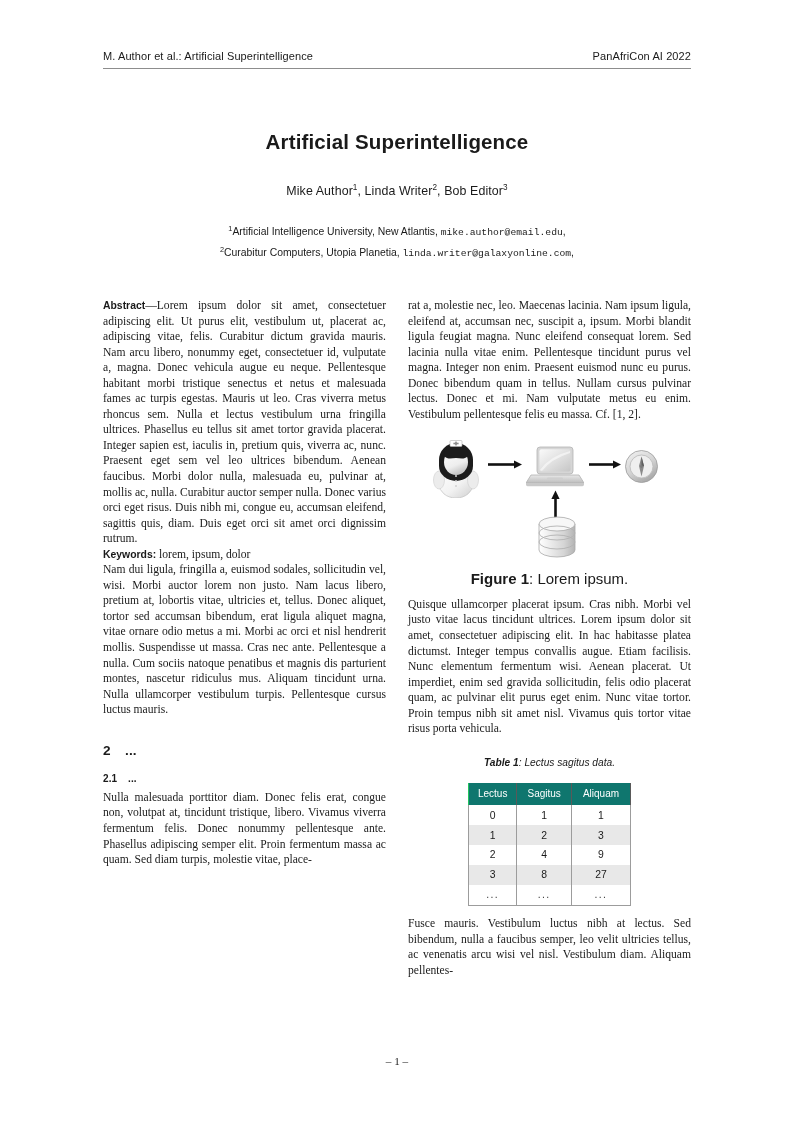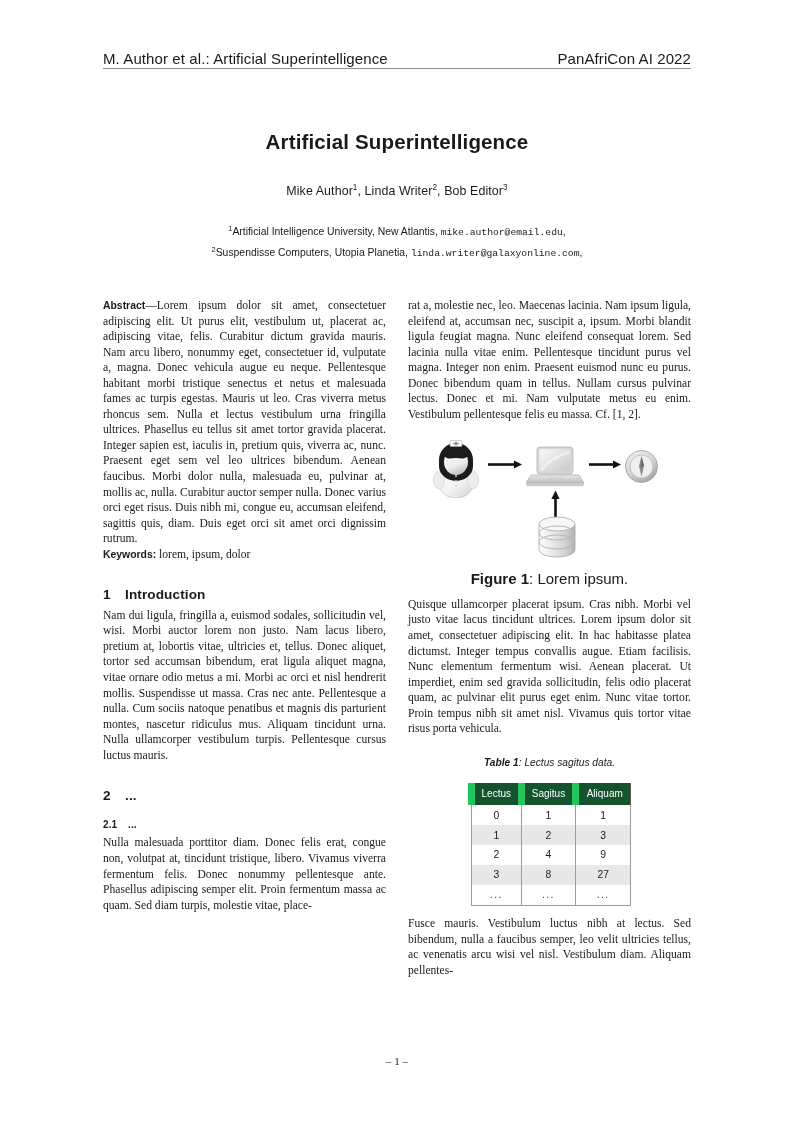--- a/index.html
+++ b/index.html
@@ -25,21 +25,21 @@
   
   .runhead {
     position: absolute;
     left: 103px;
     top: 50px;
     width: 588px;
     display: flex;
     justify-content: space-between;
     align-items: baseline;
     font-family: "Liberation Sans", "DejaVu Sans", sans-serif;
-    font-size: 15px;
+    font-size: 11px;
     color: #1a1a1a;
     letter-spacing: .1px;
   }
   .runrule {
     position: absolute;
     left: 103px;
     top: 68px;
     width: 588px;
     height: 1px;
     background: #8d8d8d;
@@ -177,26 +177,26 @@
     font-style: italic;
   }
   table.data {
     border-collapse: collapse;
     margin: 0 auto;
     width: 163px;
     font-family: "Liberation Sans", "DejaVu Sans", sans-serif;
     font-size: 10px;
   }
   table.data th {
-    background: #14532d;
+    background: #0f766e;
     color: #ffffff;
     font-weight: normal;
     padding: 3px 0 3.5px 0;
     text-align: center;
-    border-left: 7px solid #22c55e;
+    border-left: 1px solid #22c55e;
     border-right: 1px solid #595959;
   }
   table.data td {
     text-align: center;
     padding: 2.2px 0;
     color: #1a1a1a;
     border-left: 1px solid #9c9c9c;
     border-right: 1px solid #9c9c9c;
     font-size: 10.4px;
   }
@@ -228,31 +228,30 @@
 
   <div class="titleblock">
     <h1 class="paper-title">Artificial Superintelligence</h1>
 
     <div class="authors">
       <span>Mike Author</span><sup>1</sup><span>, </span><span>Linda Writer</span><sup>2</sup><span>, </span><span>Bob Editor</span><sup>3</sup>
     </div>
 
     <div class="affils">
       <div><sup>1</sup><span>Artificial Intelligence University, New Atlantis, </span><span class="mono">mike.author@email.edu</span><span>,</span></div>
-      <div><sup>2</sup><span>Suspendisse Computers, Utopia Planetia, </span><span class="mono">linda.writer@galaxyonline.com</span><span>,</span></div>
+      <div><sup>2</sup><span>Curabitur Computers, Utopia Planetia, </span><span class="mono">linda.writer@galaxyonline.com</span><span>,</span></div>
     </div>
   </div>
 
   <div class="col col-left">
 
     <p class="abstract-body"><span class="lead-label">Abstract</span><span>—</span><span>Lorem ipsum dolor sit amet, consectetuer adipiscing elit. Ut purus elit, vestibulum ut, placerat ac, adipiscing vitae, felis. Curabitur dictum gravida mauris. Nam arcu libero, nonummy eget, consectetuer id, vulputate a, magna. Donec vehicula augue eu neque. Pellentesque habitant morbi tristique senectus et netus et malesuada fames ac turpis egestas. Mauris ut leo. Cras viverra metus rhoncus sem. Nulla et lectus vestibulum urna fringilla ultrices. Phasellus eu tellus sit amet tortor gravida placerat. Integer sapien est, iaculis in, pretium quis, viverra ac, nunc. Praesent eget sem vel leo ultrices bibendum. Aenean faucibus. Morbi dolor nulla, malesuada eu, pulvinar at, mollis ac, nulla. Curabitur auctor semper nulla. Donec varius orci eget risus. Duis nibh mi, congue eu, accumsan eleifend, sagittis quis, diam. Duis eget orci sit amet orci dignissim rutrum.</span></p>
 
     <p class="keywords"><span class="lead-label">Keywords:</span><span> lorem, ipsum, dolor</span></p>
 
-    <h2 class="sec"><span class="num">1</span><span>Introduction</span></h2>
     <p>Nam dui ligula, fringilla a, euismod sodales, sollicitudin vel, wisi. Morbi auctor lorem non justo. Nam lacus libero, pretium at, lobortis vitae, ultricies et, tellus. Donec aliquet, tortor sed accumsan bibendum, erat ligula aliquet magna, vitae ornare odio metus a mi. Morbi ac orci et nisl hendrerit mollis. Suspendisse ut massa. Cras nec ante. Pellentesque a nulla. Cum sociis natoque penatibus et magnis dis parturient montes, nascetur ridiculus mus. Aliquam tincidunt urna. Nulla ullamcorper vestibulum turpis. Pellentesque cursus luctus mauris.</p>
 
     <h2 class="sec"><span class="num">2</span><span>...</span></h2>
 
     <h3 class="subsec"><span class="num">2.1</span><span>...</span></h3>
     <p>Nulla malesuada porttitor diam. Donec felis erat, congue non, volutpat at, tincidunt tristique, libero. Vivamus viverra fermentum felis. Donec nonummy pellentesque ante. Phasellus adipiscing semper elit. Proin fermentum massa ac quam. Sed diam turpis, molestie vitae, place-</p>
   </div>
 
   <div class="col col-right">
 

